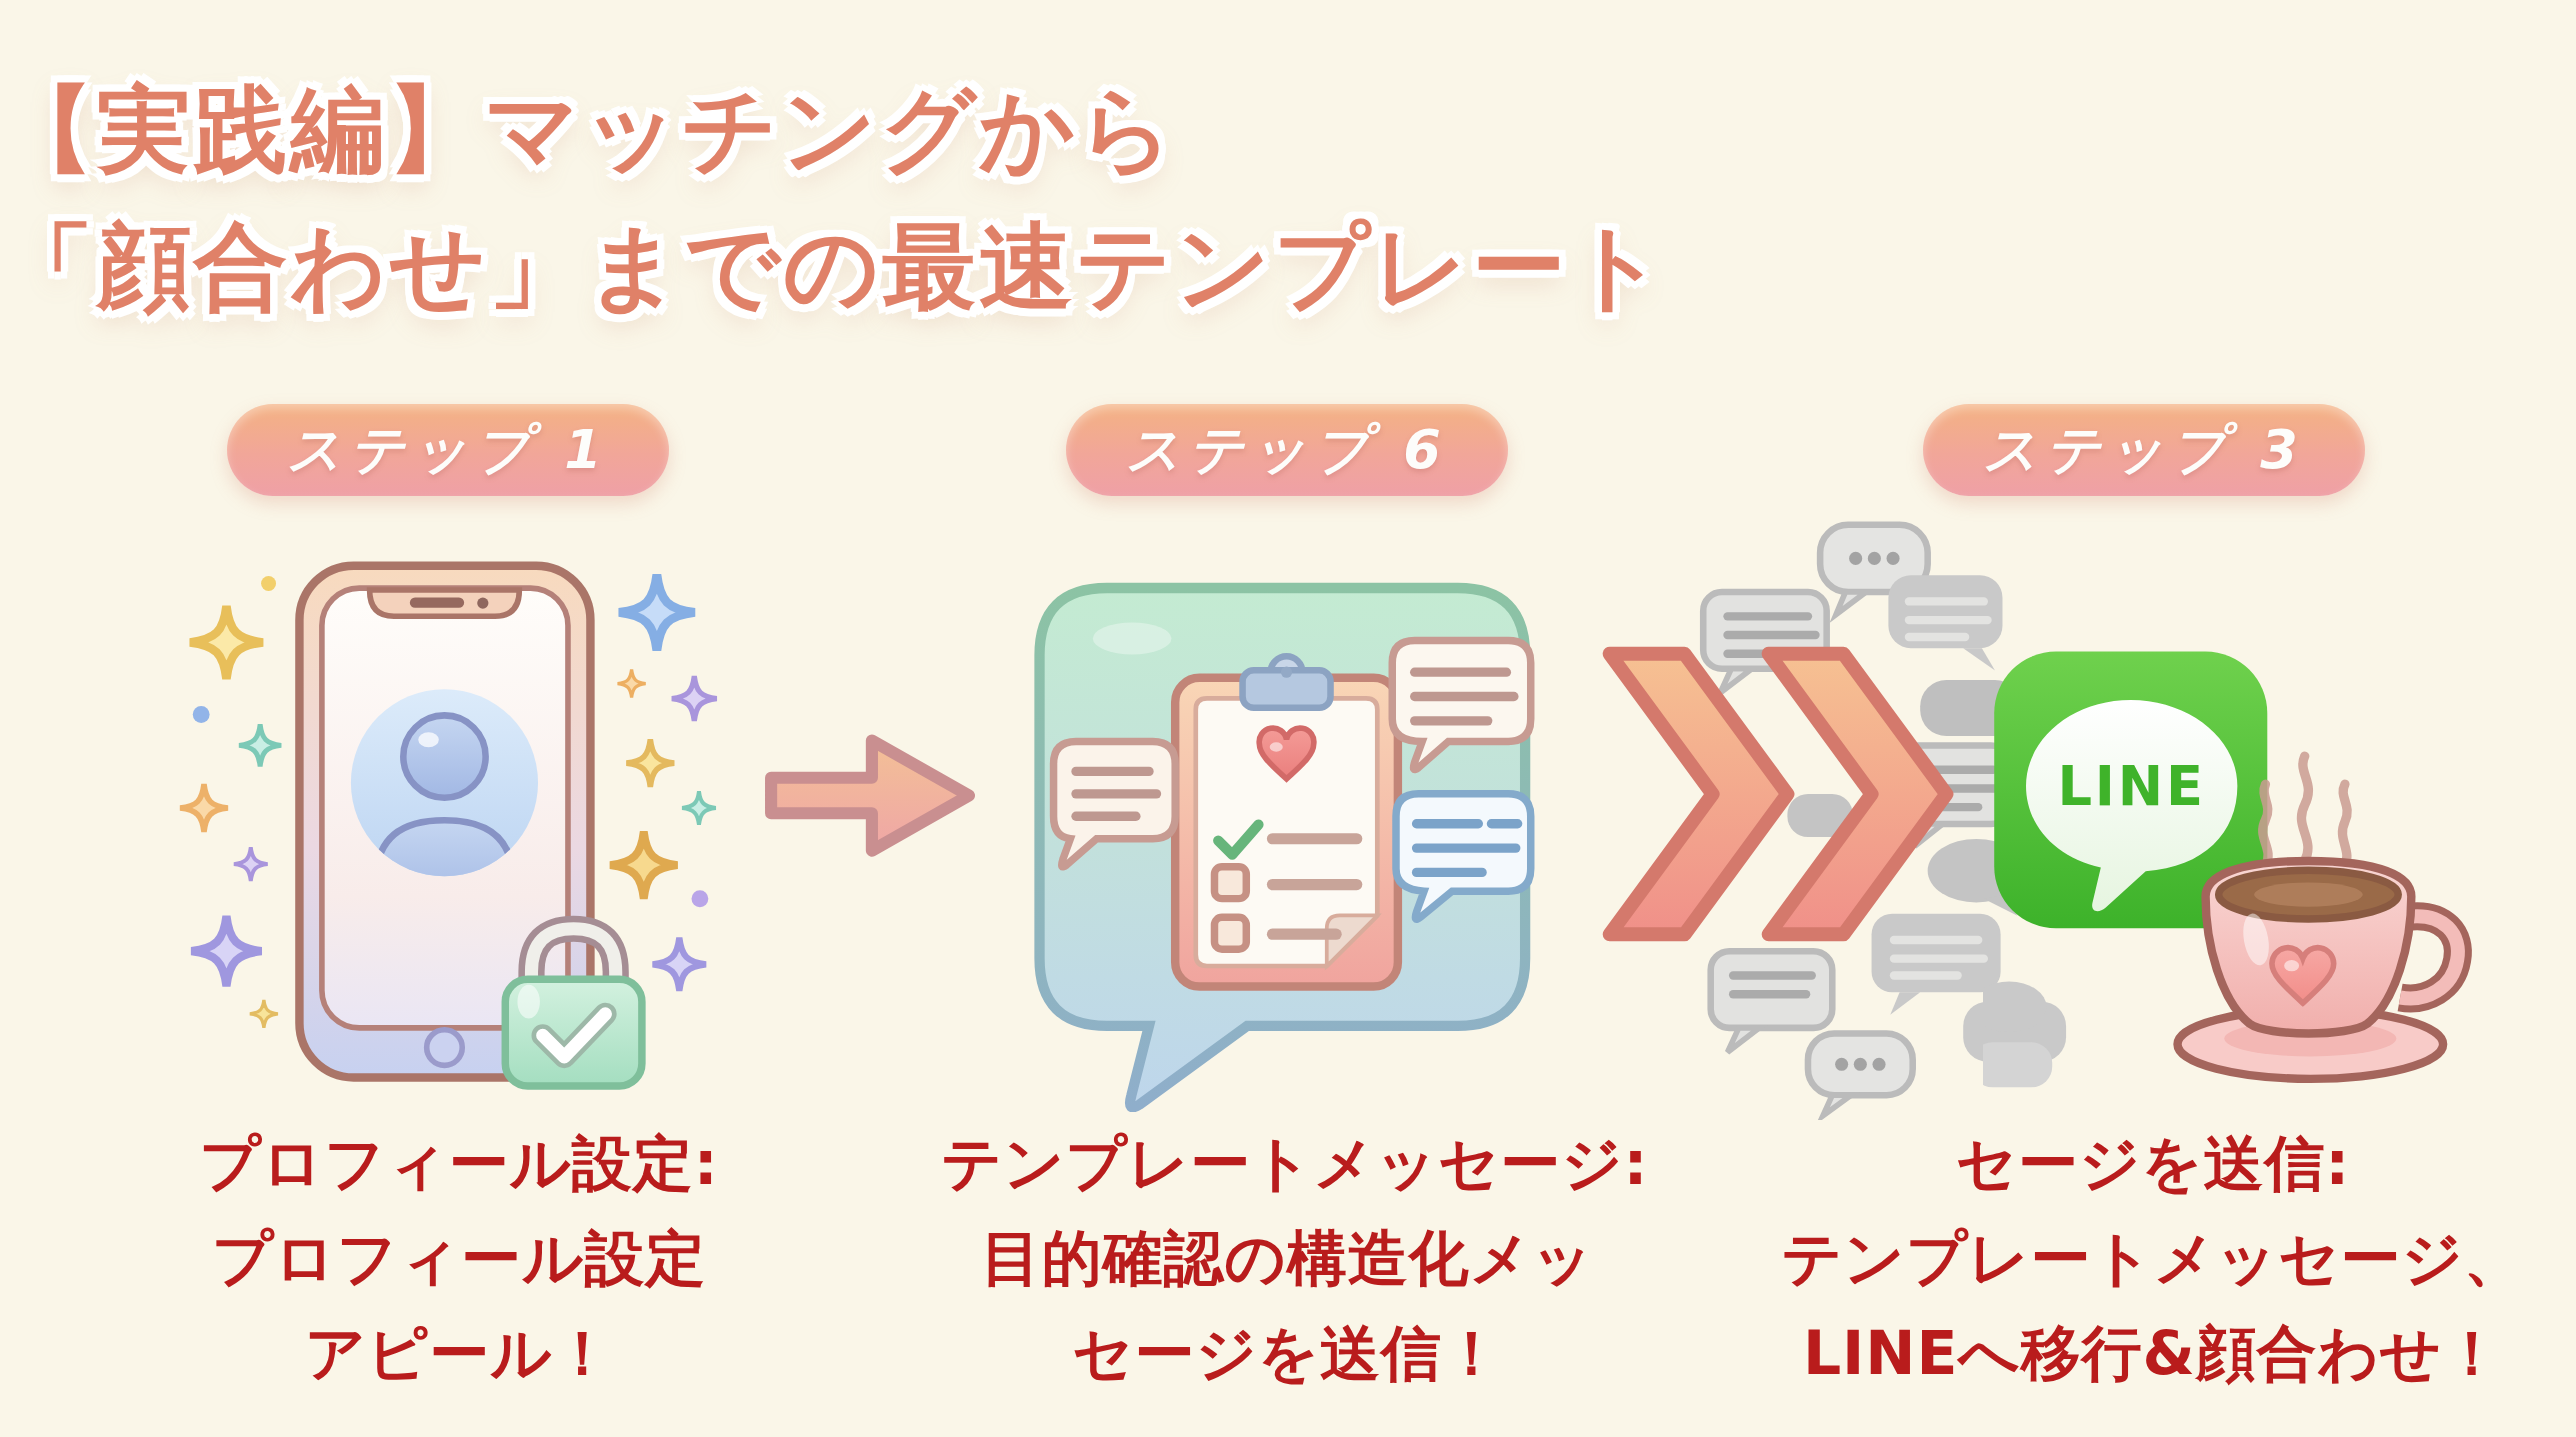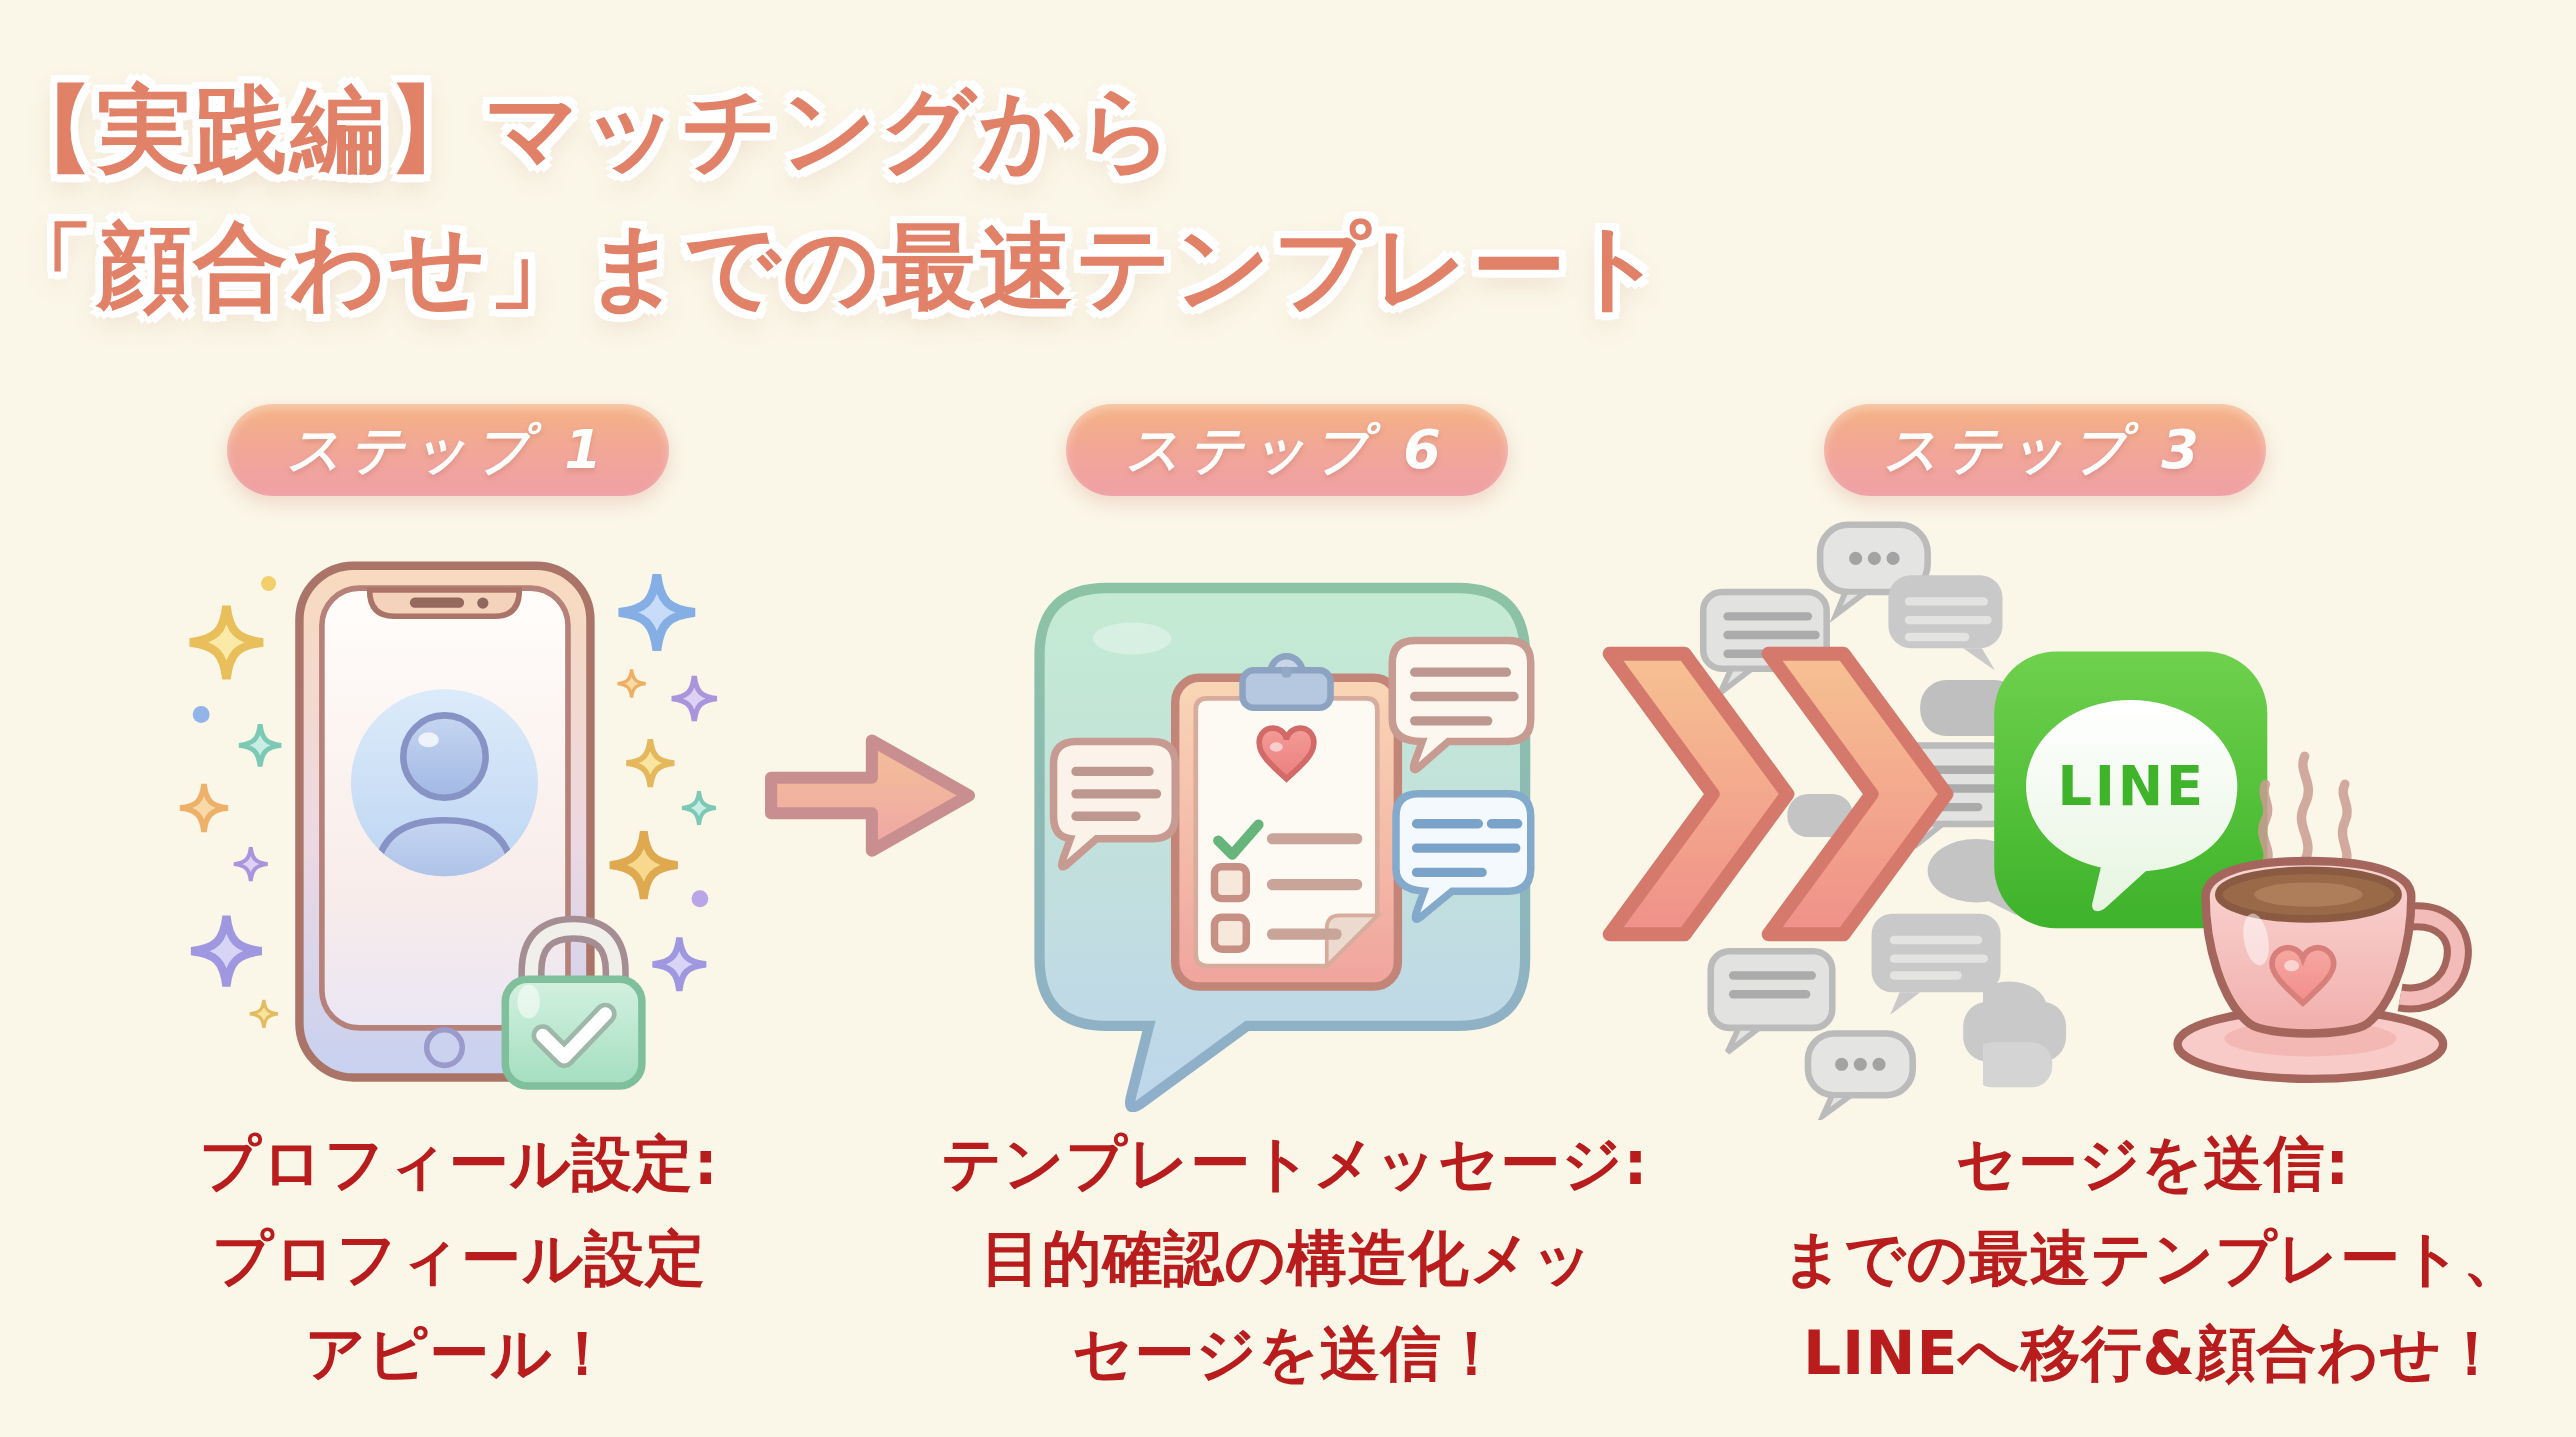--- a/index.html
+++ b/index.html
@@ -26,21 +26,21 @@
     background:linear-gradient(180deg,#F4B283 0%,#F1A699 55%,#EFA0A6 100%);
     box-shadow:0 7.5px 17px rgba(214,140,120,.28), inset 0 4.7px 9.4px rgba(255,255,255,.35);
     color:#FDFDFB;font-size:54px;font-weight:800;letter-spacing:7.5px;
     display:flex;align-items:center;justify-content:center;
     text-shadow:0 2.8px 5.6px rgba(190,110,100,.35);
     white-space:nowrap;
     font-style:italic;
   }
   .pill.p1{left:227px;}
   .pill.p2{left:1066px;}
-  .pill.p3{left:1824px;}
+  .pill.p3{left:1923px;}
   
   .illus{position:absolute;}
   #phone-illus{left:159px;top:532px;}
   #arrow-illus{left:756px;top:719px;}
   #bubble-illus{left:1018px;top:558px;}
   #chev-illus{left:1591px;top:513px;}
   #line-illus{left:1983px;top:625px;}
   
   .caption{
     position:absolute;top:1116px;text-align:center;
@@ -373,18 +373,18 @@
     <div>プロフィール設定</div>
     <div>アピール！</div>
   </div>
   <div class="caption c2">
     <div>テンプレートメッセージ:</div>
     <div>目的確認の構造化メッ</div>
     <div>セージを送信！</div>
   </div>
   <div class="caption c3">
     <div>セージを送信:</div>
-    <div>までの最速テンプレート、</div>
+    <div>テンプレートメッセージ、</div>
     <div>LINEへ移行&amp;顔合わせ！</div>
   </div>
 
 </div>
 
 
 </body></html>

